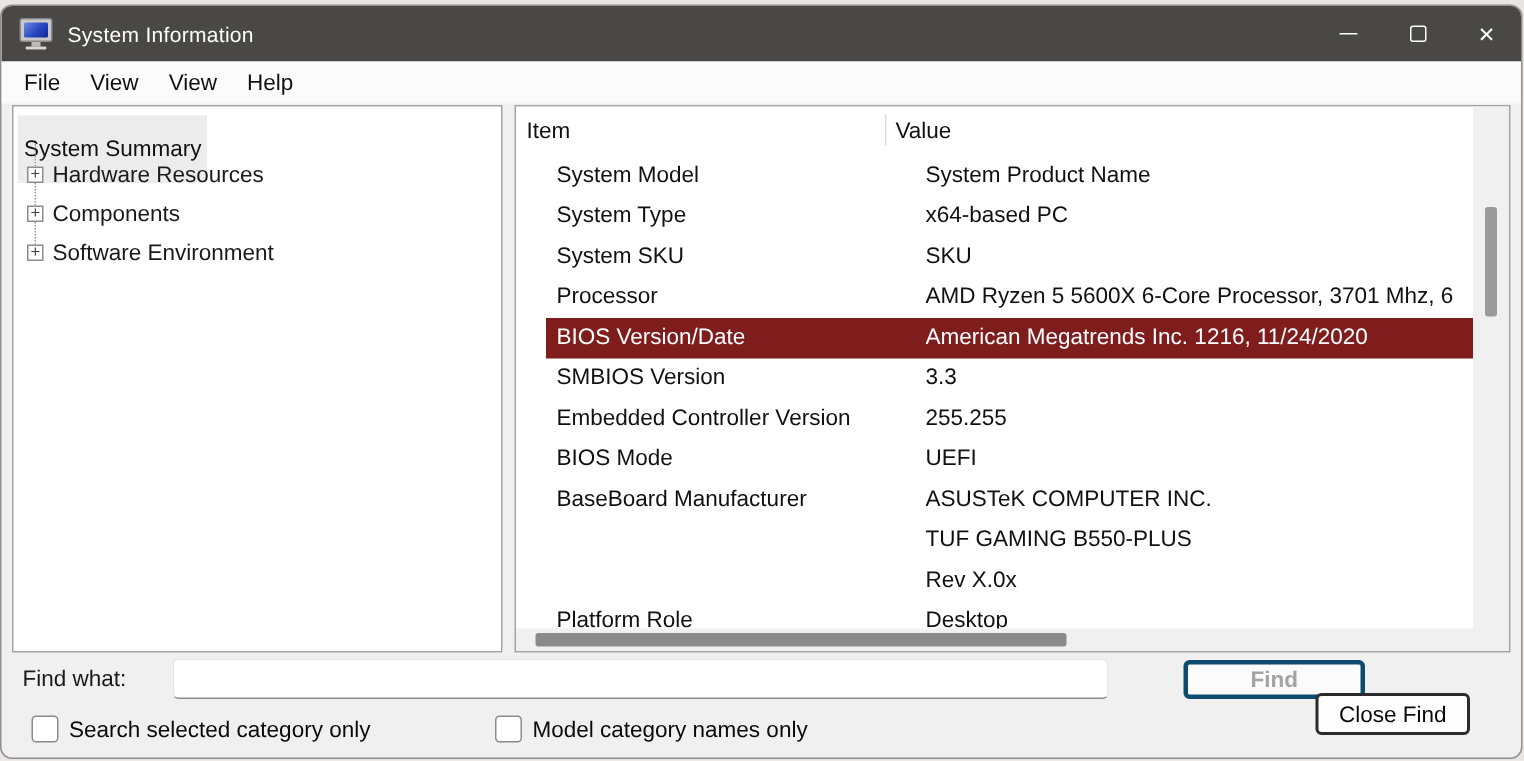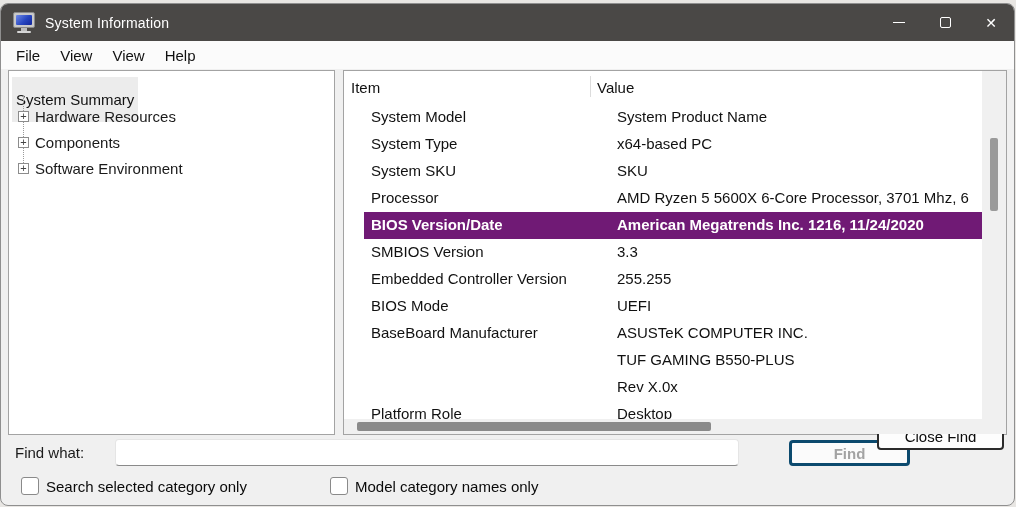--- a/index.html
+++ b/index.html
@@ -71,21 +71,21 @@
   .lv-header{ position:absolute; left:0; top:0; right:0; height:33px; background:#fff; z-index:4; }
   .lv-header .hdr{ position:absolute; top:8px; font-size:15px; color:#111; }
   .hdr-item{ left:7px; }
   .hdr-value{ left:253px; }
   .hdr-divider{ position:absolute; left:246px; top:5px; height:21px; width:1px; background:#dcdcdc; }
   .lv-rows{ position:absolute; left:0; top:33px; width:638px; bottom:0; overflow:hidden;margin-left:20px; }
   .lv-row{ position:relative; height:27px; white-space:nowrap; }
   .lv-row .cell{ position:absolute; top:4px; font-size:15px; color:#111; white-space:nowrap; }
   .item-cell{ left:7px; width:240px; overflow:hidden; }
   .value-cell{ left:253px; right:0; overflow:hidden; }
-  .lv-row.selected{ background:#701a75;font-weight:bold; }
+  .lv-row.selected{ background:#7f1d1d; }
   .lv-row.selected .cell{ color:#ffffff; }
   
   .vscroll{
     position:absolute; right:0; top:0; width:24px; height:363px;
     background:#f0f0f0; z-index:5;
   }
   .vscroll .thumb{
     position:absolute; left:8px; top:67px; width:8px; height:73px;
     background:#9a9a9a; border-radius:2px;
   }
@@ -109,21 +109,21 @@
   .btn{
     position:absolute; height:26px; border-radius:4px; font-size:15px;
     font-family:"Liberation Sans","DejaVu Sans",sans-serif;
     display:flex; align-items:center; justify-content:center;
   }
   .btn-find{
     left:788px; top:436px; width:121px;
     background:#fbfbfb; border:3px solid #0c4a6e; color:#a3a3a3;font-weight:bold;
   }
   .btn-close-find{
-    left:876px; top:418px; width:127px; height:28px;
+    left:876px; top:458px; width:103px; height:28px;
     background:#fdfdfd; border:2px solid #2b2b2b; color:#0a0a0a;
   }
   
   .cb-group{ position:absolute; top:473px; display:flex; align-items:center; }
   .cb-1{ left:20px; } .cb-2{ left:329px; }
   .checkbox{
     width:18px; height:18px; background:#ffffff;
     border:1px solid #8a8a8a; border-radius:3px; flex:0 0 auto;
   }
   .cb-label{ margin-left:7px; font-size:15px; color:#0a0a0a; }

